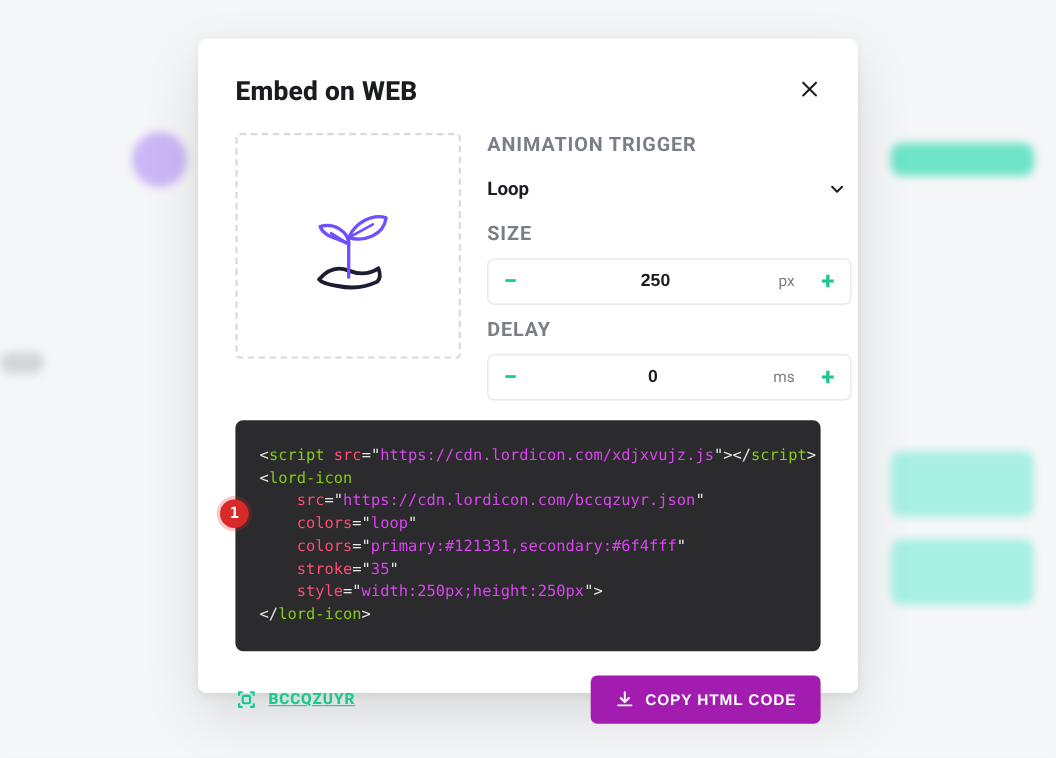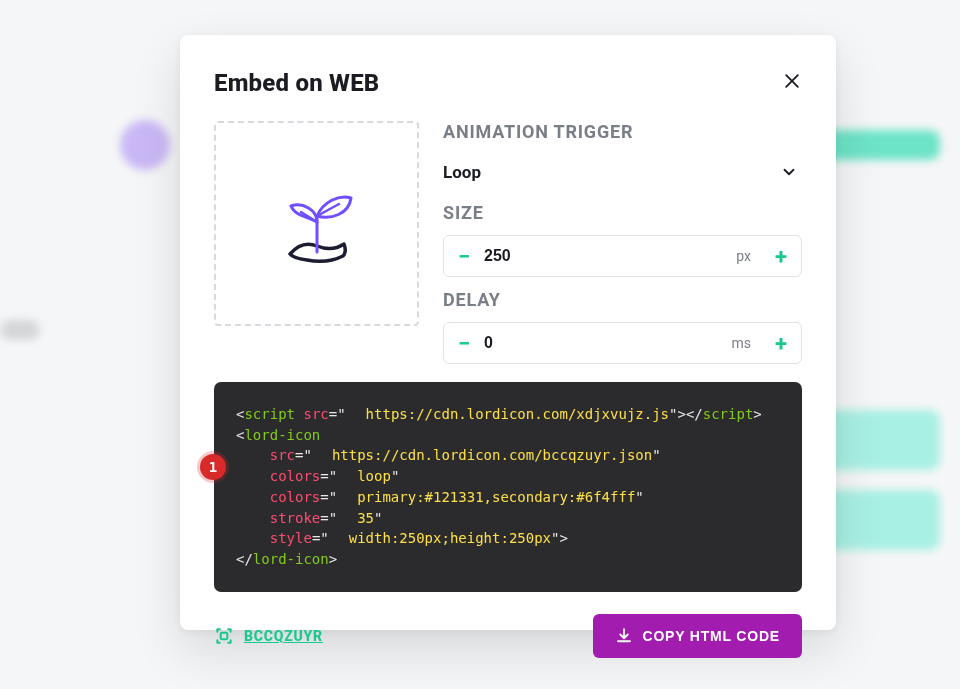--- a/index.html
+++ b/index.html
@@ -8,21 +8,21 @@
   .bg-blob { position: absolute; border-radius: 10px; }
   .bg1 { left: 810px; top: 130px; width: 130px; height: 30px; background: #12d9a6; opacity: .6; }
   .bg2 { left: 810px; top: 410px; width: 130px; height: 60px; background: #5cead0; opacity: .5; }
   .bg3 { left: 810px; top: 490px; width: 130px; height: 60px; background: #5cead0; opacity: .5; }
   .bg4 { left: 120px; top: 120px; width: 50px; height: 50px; background: #8a5cf6; opacity: .4; border-radius: 50%; }
   .bg5 { left: 0; top: 320px; width: 40px; height: 20px; background: #222; opacity: .15; }
 
   .modal {
     position: absolute;
     left: 180px; top: 35px;
-    width: 656px; height: 595px;
+    width: 600px; height: 595px;
     background: #fff;
     border-radius: 8px;
     box-shadow: 0 20px 50px rgba(0,0,0,.12), 0 2px 8px rgba(0,0,0,.06);
     padding: 34px 34px 26px 34px;
   }
   .modal-header { display: flex; justify-content: space-between; align-items: center; margin-bottom: 24px; }
   .modal-title { font-size: 24px; font-weight: 800; color: #1b1c22; letter-spacing: .2px; }
   .close-icon { width: 20px; height: 20px; cursor: pointer; color: #1b1c22; }
 
   .top-row { display: flex; gap: 24px; margin-bottom: 18px; }
@@ -44,37 +44,37 @@
     display: flex; align-items: center;
     border: 1px solid #dfe2e6; border-radius: 6px; height: 42px;
     overflow: hidden;
   }
   .step-btn {
     width: 40px; height: 100%; display: flex; align-items: center; justify-content: center;
     cursor: pointer; color: #18c98f; font-size: 22px; font-weight: 700;
     user-select: none;
   }
   .step-input {
-    flex: 1; font-size: 16px; font-weight: 600; color: #1b1c22;
+    flex: 1; text-align: center; font-size: 16px; font-weight: 600; color: #1b1c22;
     border: none; outline: none; background: transparent;
   }
   .step-unit { font-size: 14px; color: #7a7e87; padding-right: 10px; }
 
   .code-block {
     background: #2b2a2c; color: #fff; border-radius: 7px;
     padding: 22px 20px 22px 22px;
     font-family: ui-monospace, Menlo, Consolas, monospace;
     font-size: 14px; line-height: 1.48;
     margin-bottom: 22px;
     position: relative;
   }
   .code-line { white-space: pre; }
   .tok-tag { color: #84cc16; }
   .tok-attr { color: #ff4d72; }
-  .tok-str { color: #fde047; margin-left: 20px; }
+  .tok-str { color: #d946ef; }
   .tok-punc { color: #e8e8e8; }
 
   .badge-1 {
     position: absolute; left: -14px; top: 72px;
     width: 26px; height: 26px; border-radius: 50%;
     background: #d92a2a; color: #fff; font-weight: 700; font-size: 14px;
     display: flex; align-items: center; justify-content: center;
     box-shadow: 0 0 0 3px rgba(217,42,42,.25);
   }
 

